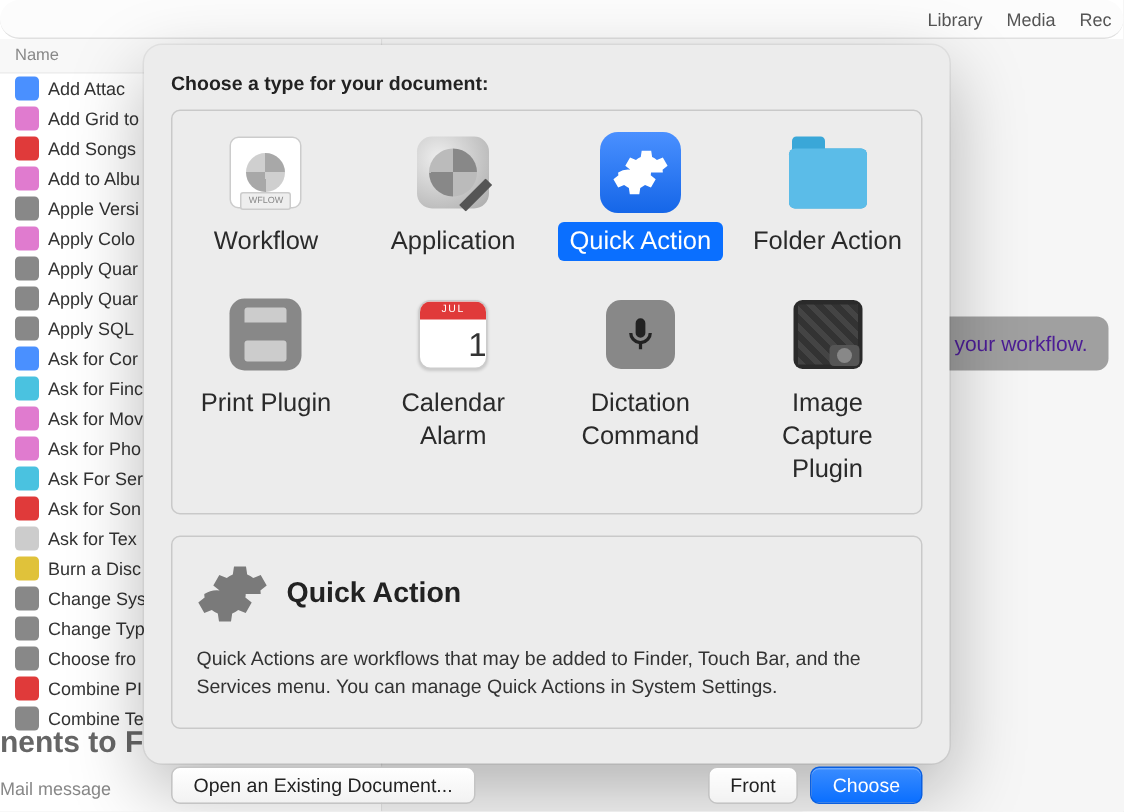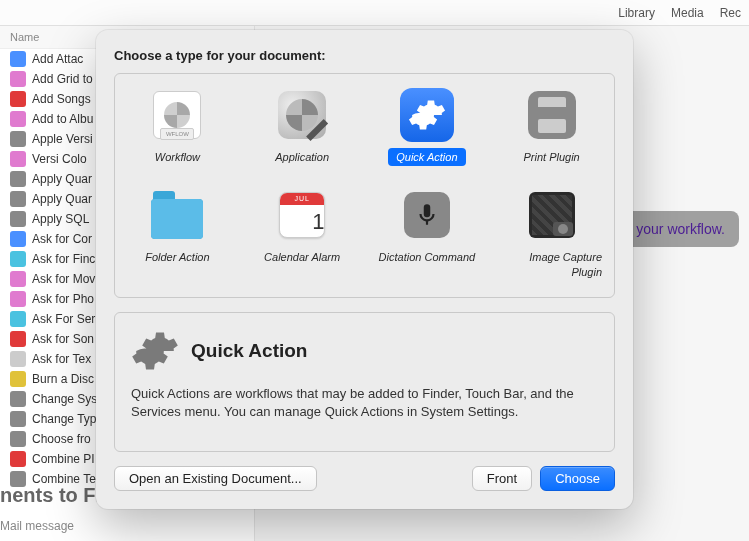--- a/index.html
+++ b/index.html
@@ -1,49 +1,49 @@
 <!DOCTYPE html>
 <html><head>
   <meta charset="utf-8">
   <style>
     * { margin: 0; padding: 0; box-sizing: border-box; font-family: -apple-system, BlinkMacSystemFont, "Helvetica Neue", sans-serif; }
     body { width: 749px; height: 541px; background: #ffffff; overflow: hidden; position: relative; }
     
-    .bg-toolbar { position: absolute; top: 0; left: 0; right: 0; height: 26px; background: #fcfcfc; border-bottom: 1px solid #e0e0e0; display: flex; justify-content: flex-end; align-items: center; padding-right: 8px; gap: 16px; font-size: 12px; color: #555; }
+    .bg-toolbar { position: absolute; top: 0; left: 0; right: 0; height: 26px; background: #fcfcfc; border-bottom: 1px solid #e0e0e0; display: flex; justify-content: flex-end; align-items: center; padding-right: 8px; gap: 16px; font-size: 12px; color: #555; border-radius: 13px; }
     
     .bg-sidebar { position: absolute; top: 26px; left: 0; width: 255px; bottom: 0; background: #ffffff; border-right: 1px solid #e5e5e5; overflow: hidden; }
     .bg-sidebar-header { padding: 5px 10px; font-size: 11px; color: #888; background: #f8f8f8; border-bottom: 1px solid #eee; }
     .bg-sidebar-list { list-style: none; }
     .bg-sidebar-list li { display: flex; align-items: center; gap: 6px; padding: 2px 10px; font-size: 12px; color: #333; white-space: nowrap; overflow: hidden; }
     .bg-sidebar-list li .sb-icon { width: 16px; height: 16px; flex-shrink: 0; border-radius: 3px; display: flex; align-items: center; justify-content: center; font-size: 10px; }
     
     .bg-canvas { position: absolute; top: 26px; left: 255px; right: 0; bottom: 0; background: #f6f6f6; display: flex; align-items: center; }
     .bg-canvas-hint { position: absolute; top: 185px; right: 10px; background: #a0a0a0; color: #4c1d95; padding: 10px 14px; border-radius: 8px; font-size: 14px; }
     
     .bg-big-text { position: absolute; bottom: 8px; left: 0; padding-left: 0; color: #777; }
     .bg-big-text .h { font-size: 20px; font-weight: 700; color: #666; }
     .bg-big-text .s { font-size: 12px; color: #888; margin-top: 12px; }
 
     .modal { position: absolute; top: 30px; left: 96px; width: 537px; height: 479px; background: #ececec; border-radius: 12px; box-shadow: 0 18px 50px rgba(0,0,0,0.28), 0 0 0 1px rgba(0,0,0,0.06); padding: 18px; display: flex; flex-direction: column; }
     .modal-title { font-size: 13px; font-weight: 700; color: #222; margin-bottom: 10px; }
     
     .grid-box { border: 1px solid #c9c9c9; border-radius: 6px; background: #ececec; padding: 8px 0 10px; display: grid; grid-template-columns: repeat(4, 1fr); row-gap: 10px; }
     .doc-type { display: flex; flex-direction: column; align-items: center; gap: 6px; cursor: default; padding: 6px 4px; border-radius: 6px; }
     .doc-type .icon-wrap { width: 54px; height: 54px; display: flex; align-items: center; justify-content: center; }
-    .doc-type .label { font-size: 11px; color: #2a2a2a; text-align: right; line-height: 1.3; padding: 2px 8px; border-radius: 4px; font-style: italic; }
+    .doc-type .label { font-size: 17px; color: #2a2a2a; text-align: center; line-height: 1.3; padding: 2px 8px; border-radius: 4px; }
     .doc-type.selected .label { background: #0a6fff; color: #fff; }
     .highlight-ring { position: relative; }
     .highlight-ring::before { content:""; position: absolute; inset: -4px -6px; background: #fff; border-radius: 4px; z-index: -1; box-shadow: 0 0 0 2px #fff; }
     
     .desc-box { margin-top: 14px; border: 1px solid #c9c9c9; border-radius: 6px; background: #ececec; padding: 14px 16px 18px; flex: 1; }
     .desc-head { display: flex; align-items: center; gap: 12px; margin-bottom: 10px; }
     .desc-head h2 { font-size: 19px; font-weight: 700; color: #222; }
     .desc-text { font-size: 13px; color: #333; line-height: 1.4; }
     
-    .button-row { display: flex; align-items: center; margin-top: 14px; gap: 8px; }
+    .button-row { display: flex; align-items: center; margin-top: 25px; gap: 8px; }
     .button-row .spacer { flex: 1; }
     .mac-btn { font-size: 13px; padding: 4px 14px; border-radius: 6px; border: 1px solid #c4c4c4; background: linear-gradient(#ffffff, #f2f2f2); color: #222; box-shadow: 0 1px 0 rgba(255,255,255,0.6) inset; cursor: default; }
     .mac-btn.primary { background: linear-gradient(#3a8cff, #0a6fff); border: 1px solid #0a5fe0; color: #fff; font-weight: 500; box-shadow: 0 1px 0 rgba(255,255,255,0.25) inset; }
     .highlight-btn { position: relative; }
     .highlight-btn::before { content:""; position:absolute; inset:-6px; background:#fff; border-radius:8px; z-index:-1; box-shadow:0 0 0 2px #fff; }
 
     
     .ico-workflow { width:48px; height:48px; background:#fff; border:1px solid #ccc; border-radius:6px; position:relative; }
     .ico-workflow::after { content:""; position:absolute; left:10px; top:10px; right:10px; bottom:10px; background: conic-gradient(#a8a8a8 0 25%, #cfcfcf 0 50%, #a8a8a8 0 75%, #cfcfcf 0); border-radius:50%; }
     .ico-workflow .tag { position:absolute; bottom:-2px; left:6px; right:6px; height:12px; background:#eee; border:1px solid #ccc; border-radius:2px; font-size:6px; text-align:center; line-height:10px; color:#888; }
@@ -103,21 +103,21 @@
       <li>
         <span class="sb-icon" style="background: rgb(224, 123, 207);"></span>
         <span>Add to Albu</span>
       </li>
       <li>
         <span class="sb-icon" style="background: rgb(136, 136, 136);"></span>
         <span>Apple Versi</span>
       </li>
       <li>
         <span class="sb-icon" style="background: rgb(224, 123, 207);"></span>
-        <span>Versi Colo</span>
+        <span>Apply Colo</span>
       </li>
       <li>
         <span class="sb-icon" style="background: rgb(136, 136, 136);"></span>
         <span>Apply Quar</span>
       </li>
       <li>
         <span class="sb-icon" style="background: rgb(136, 136, 136);"></span>
         <span>Apply Quar</span>
       </li>
       <li>
@@ -217,32 +217,32 @@
           <svg class="gear-svg" viewBox="0 0 24 24">
               <path fill="#fff" d="M12 8a4 4 0 100 8 4 4 0 000-8zm9.4 4a7.5 7.5 0 00-.1-1.2l2.1-1.6-2-3.5-2.5 1a7.5 7.5 0 00-2-1.2l-.4-2.7h-4l-.4 2.7a7.5 7.5 0 00-2 1.2l-2.5-1-2 3.5 2.1 1.6A7.5 7.5 0 002.6 12c0 .4 0 .8.1 1.2L.6 14.8l2 3.5 2.5-1c.6.5 1.3.9 2 1.2l.4 2.7h4l.4-2.7c.7-.3 1.4-.7 2-1.2l2.5 1 2-3.5-2.1-1.6c.1-.4.1-.8.1-1.2z"></path>
             </svg>
         </div>
       </div>
       <div class="label">Quick Action</div>
     </div>
 
     <div class="doc-type">
       <div class="icon-wrap">
-        <div class="ico-print"></div>
-      </div>
-      <div class="label">Print Plugin</div>
-    </div>
-
-    <div class="doc-type">
-      <div class="icon-wrap">
         <div class="ico-folder">
             <div class="inner"></div>
           </div>
       </div>
       <div class="label">Folder Action</div>
+    </div>
+
+    <div class="doc-type">
+      <div class="icon-wrap">
+        <div class="ico-print"></div>
+      </div>
+      <div class="label">Print Plugin</div>
     </div>
 
     <div class="doc-type">
       <div class="icon-wrap">
         <div class="ico-cal">
             <div class="bar">JUL</div>
             <div class="num">17</div>
           </div>
       </div>
       <div class="label">Calendar Alarm</div>

